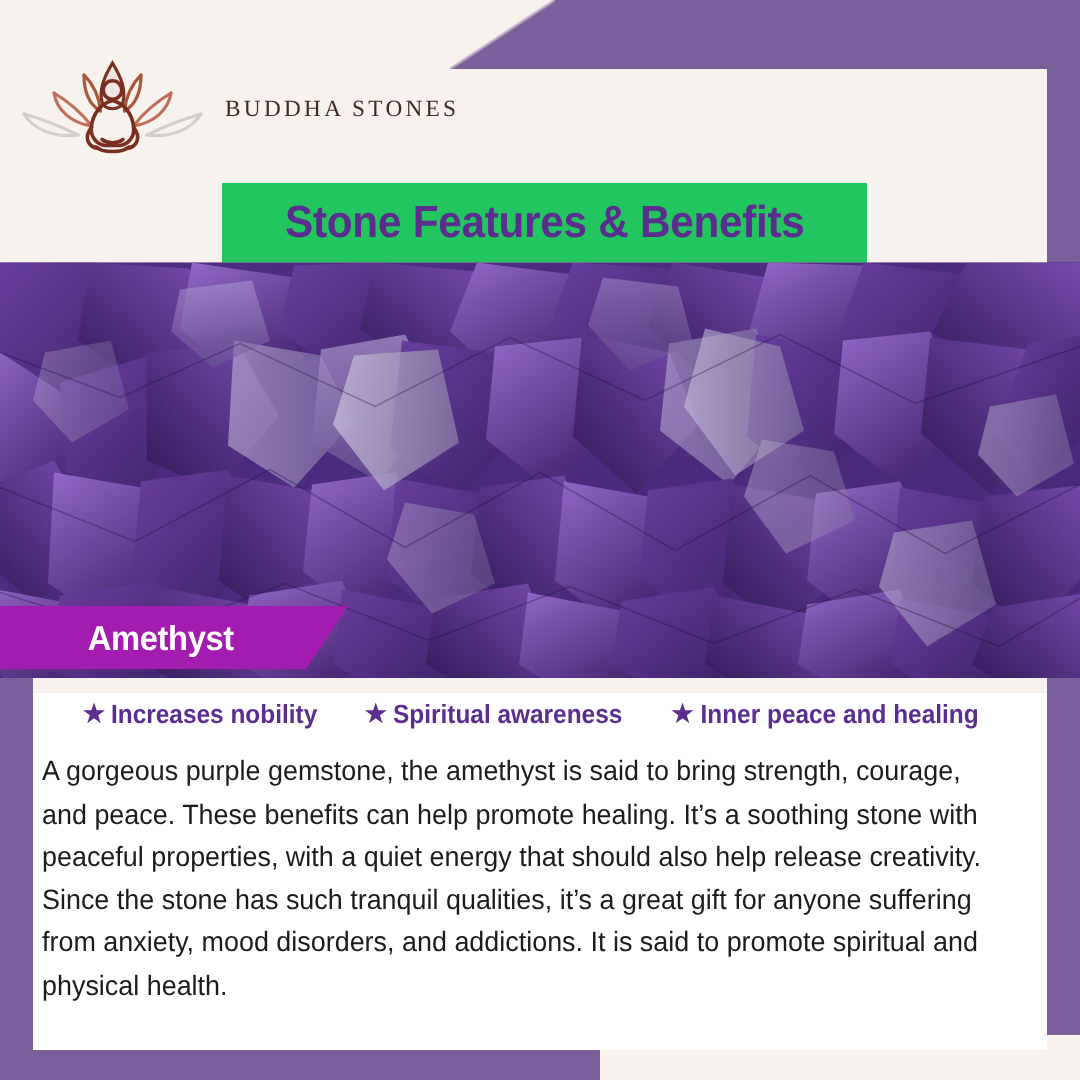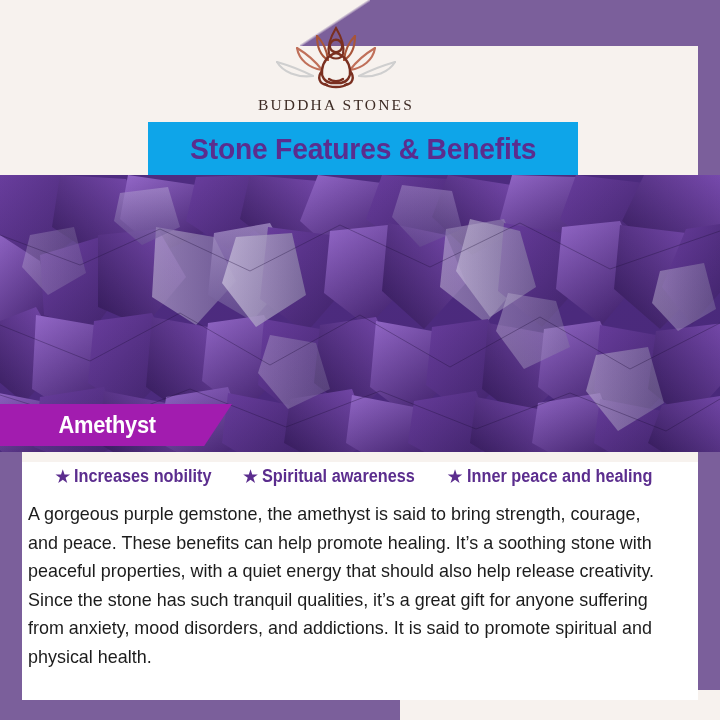--- a/index.html
+++ b/index.html
@@ -67,21 +67,21 @@
   }
 
   
   .logo-wrap {
     position: absolute;
     top: 22px;
     left: 0;
     width: 672px;
     height: 100px;
     display: flex;
-    flex-direction: column;
+    flex-direction: row;
     align-items: center;
     justify-content: flex-start;
   }
   .logo-mark {
     width: 150px;
     height: 72px;
     display: block;
   }
   .logo-text {
     margin-top: 2px;
@@ -92,21 +92,21 @@
     font-weight: 400;
   }
 
   
   .title-band {
     position: absolute;
     top: 122px;
     left: 148px;
     width: 430px;
     height: 53px;
-    background: #0ea5e9;
+    background: #22c55e;
     display: flex;
     align-items: center;
     justify-content: center;
   }
   .title-text {
     font-family: "Liberation Sans Narrow", "Liberation Sans", sans-serif;
     font-weight: 700;
     font-size: 30px;
     letter-spacing: -0.2px;
     color: #5b2d8e;

